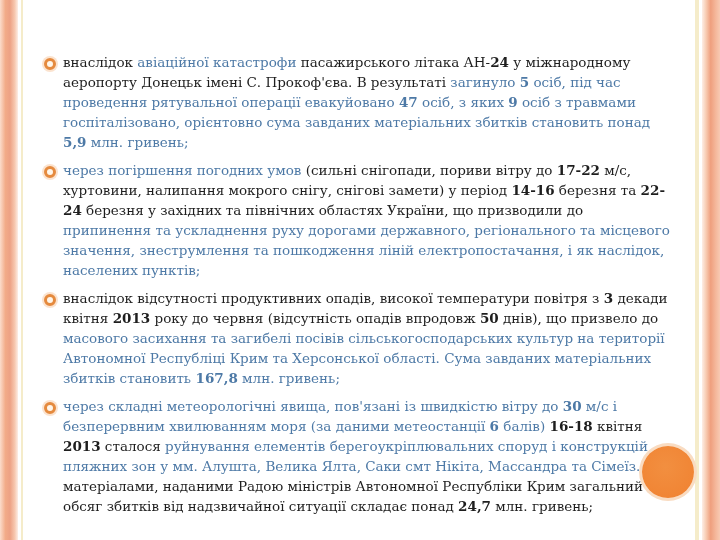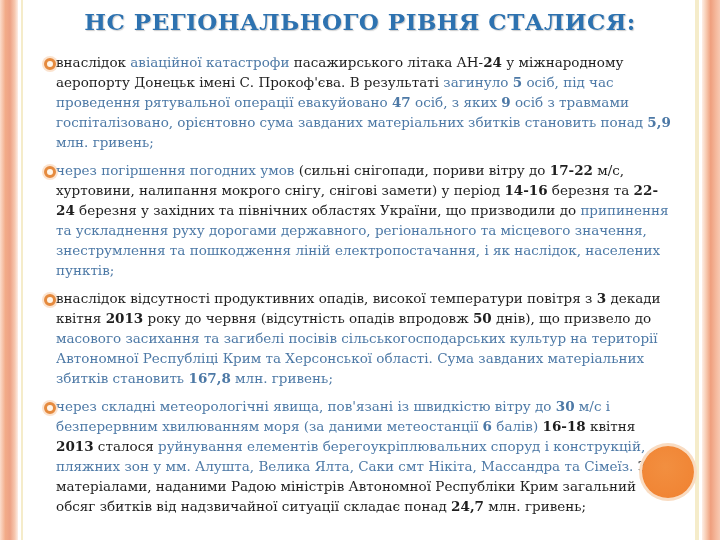--- a/index.html
+++ b/index.html
@@ -53,21 +53,21 @@
     text-shadow:1px 1px 1px rgba(110,110,110,0.35);
     font-family:"DejaVu Serif", serif;
   }
   .bullets{
     position:absolute;top:52px;left:44px;width:628px;
     margin:0;padding:0;list-style:none;
     font-size:13.5px;line-height:20px;
     z-index:1;
   }
   .bullet{
-    display:flex;align-items:flex-start;gap:0;
+    display:flex;align-items:flex-start;gap:7px;
     margin:0 0 8px 0;
   }
   .marker{
     flex:none;
     width:6px;height:6px;margin-top:6px;
     border-radius:50%;
     background:#fff6ea;
     border:3px solid #e58a3e;
     box-shadow:0 0 0 2px #fbe3cf;
   }
@@ -80,21 +80,20 @@
 </head>
 <body>
 
 <div class="slide">
   <div class="edge-left"></div>
   <div class="edge-left-line"></div>
   <div class="edge-right-line"></div>
   <div class="edge-right"></div>
   <div class="circle"></div>
 
-  <h1 class="title">НС РЕГІОНАЛЬНОГО РІВНЯ СТАЛИСЯ:</h1>
 
   <ul class="bullets">
       <li class="bullet">
         <span class="marker"></span>
         <span class="btext"><span class="run black">внаслідок </span><span class="run blue">авіаційної катастрофи </span><span class="run black">пасажирського літака АН-</span><span class="run black-bold">24</span><span class="run black"> у міжнародному аеропорту Донецьк імені С. Прокоф'єва. В результаті </span><span class="run blue">загинуло </span><span class="run blue-bold">5</span><span class="run blue"> осіб, під час проведення рятувальної операції евакуйовано </span><span class="run blue-bold">47</span><span class="run blue"> осіб, з яких </span><span class="run blue-bold">9</span><span class="run blue"> осіб з травмами госпіталізовано, орієнтовно сума завданих матеріальних збитків становить понад </span><span class="run blue-bold">5,9</span><span class="run blue"> млн. гривень;</span></span>
       </li>
       <li class="bullet">
         <span class="marker"></span>
         <span class="btext"><span class="run blue">через погіршення погодних умов </span><span class="run black">(сильні снігопади, пориви вітру до </span><span class="run black-bold">17-22</span><span class="run black"> м/с, хуртовини, налипання мокрого снігу, снігові замети) у період </span><span class="run black-bold">14-16</span><span class="run black"> березня та </span><span class="run black-bold">22-24</span><span class="run black"> березня у західних та північних областях України, що призводили до </span><span class="run blue">припинення та ускладнення руху дорогами державного, регіонального та місцевого значення, знеструмлення та пошкодження ліній електропостачання, і як наслідок, населених пунктів;</span></span>
       </li>

